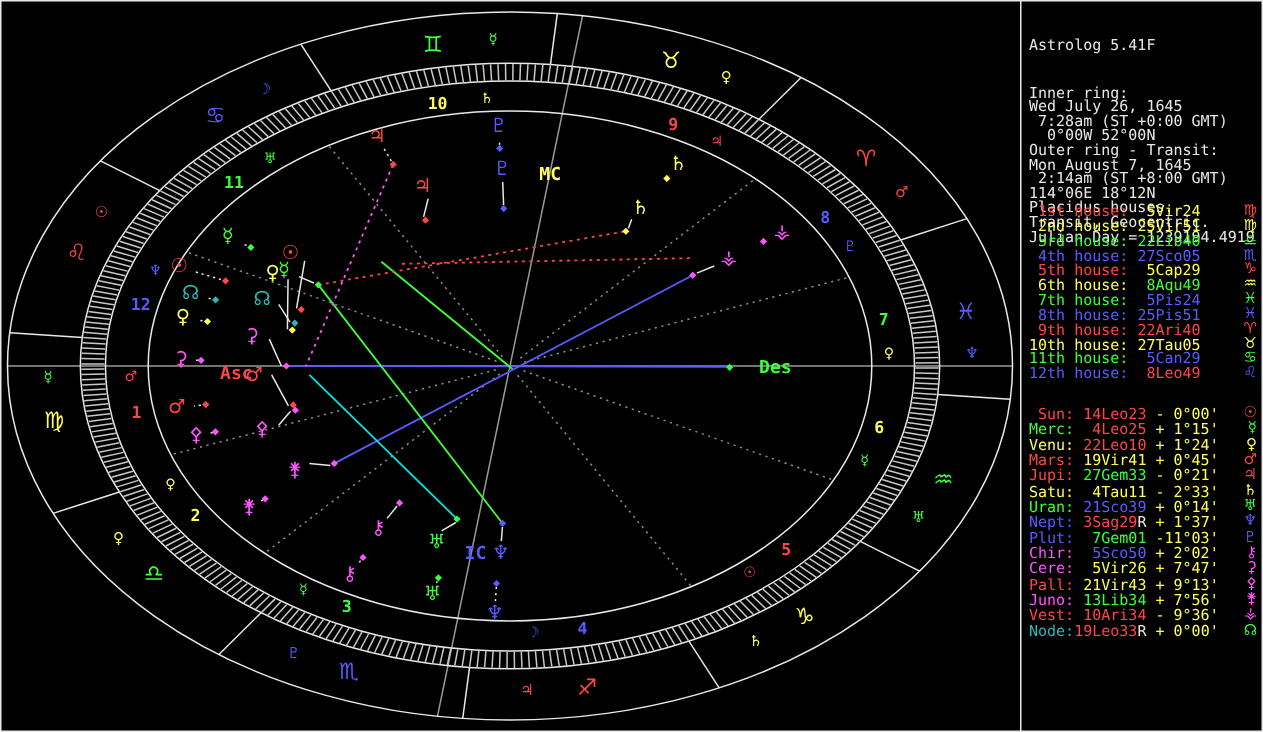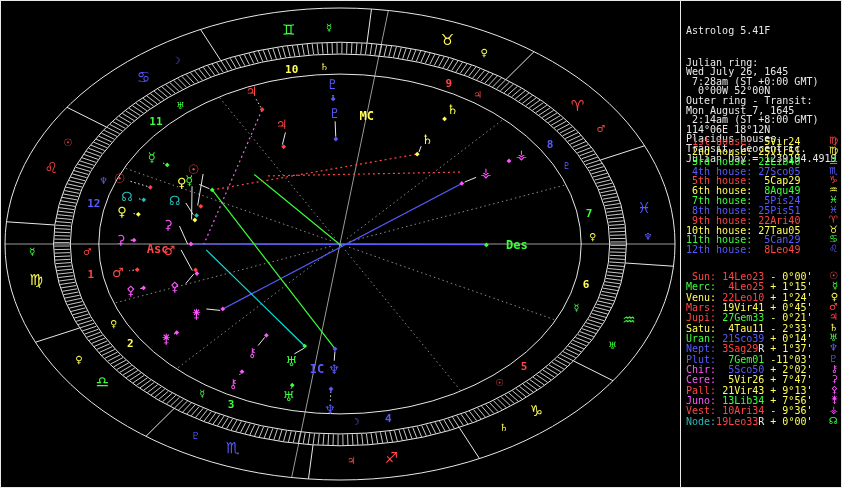--- a/index.html
+++ b/index.html
@@ -559,17 +559,17 @@
       <path d="M 483.9894257269794 244.89998505901826 L 486.38942572697937 242.49998505901826 L 488.78942572697935 244.89998505901826 L 486.38942572697937 247.29998505901827 Z" fill="#3aff3a"></path>
       <text x="157.55957303633082" y="248.9374400048368" fill="#ff4545" font-size="12" text-anchor="middle" dominant-baseline="central" class="mono" font-weight="bold">Asc</text>
       <text x="516.8775753727248" y="244.6524429811055" fill="#3aff3a" font-size="12" text-anchor="middle" dominant-baseline="central" class="mono" font-weight="bold">Des</text>
       <text x="366.8179223834876" y="116.05938772256265" fill="#ffff55" font-size="12" text-anchor="middle" dominant-baseline="central" class="mono" font-weight="bold">MC</text>
       <text x="316.95975572823994" y="368.9743665681666" fill="#5a5aff" font-size="12" text-anchor="middle" dominant-baseline="central" class="mono" font-weight="bold">IC</text>
     </svg>
   <div id="divider"></div>
   <aside>
     <div id="hdr" class="blk">
       <div>Astrolog 5.41F</div>
-    <div>Julian ring:</div><div>Wed July 26, 1645</div><div> 7:28am (ST +0:00 GMT)</div><div>  0°00W 52°00N</div><div>Outer ring - Transit:</div><div>Mon August 7, 1645</div><div> 2:14am (ST +8:00 GMT)</div><div>114°06E 18°12N</div><div>Placidus houses.</div><div>Transit, Geocentric.</div><div>Julian Day = 1239194.4919</div></div>
+    <div>Inner ring:</div><div>Wed July 26, 1645</div><div> 7:28am (ST +0:00 GMT)</div><div>  0°00W 52°00N</div><div>Outer ring - Transit:</div><div>Mon August 7, 1645</div><div> 2:14am (ST +8:00 GMT)</div><div>114°06E 18°12N</div><div>Placidus houses.</div><div>Transit, Geocentric.</div><div>Julian Day = 1239194.4919</div></div>
     <div id="houses" class="blk"><div><span style="color: rgb(255, 69, 69);"> 1st house:</span><span style="color: rgb(255, 255, 85);">  5Vir24</span><span class="g" style="color: rgb(255, 69, 69);">♍</span></div><div><span style="color: rgb(255, 255, 85);"> 2nd house:</span><span style="color: rgb(255, 255, 85);"> 25Vir51</span><span class="g" style="color: rgb(255, 255, 85);">♍</span></div><div><span style="color: rgb(58, 255, 58);"> 3rd house:</span><span style="color: rgb(58, 255, 58);"> 22Lib40</span><span class="g" style="color: rgb(58, 255, 58);">♎</span></div><div><span style="color: rgb(90, 90, 255);"> 4th house:</span><span style="color: rgb(90, 90, 255);"> 27Sco05</span><span class="g" style="color: rgb(90, 90, 255);">♏</span></div><div><span style="color: rgb(255, 69, 69);"> 5th house:</span><span style="color: rgb(255, 255, 85);">  5Cap29</span><span class="g" style="color: rgb(255, 69, 69);">♑</span></div><div><span style="color: rgb(255, 255, 85);"> 6th house:</span><span style="color: rgb(58, 255, 58);">  8Aqu49</span><span class="g" style="color: rgb(255, 255, 85);">♒</span></div><div><span style="color: rgb(58, 255, 58);"> 7th house:</span><span style="color: rgb(90, 90, 255);">  5Pis24</span><span class="g" style="color: rgb(58, 255, 58);">♓</span></div><div><span style="color: rgb(90, 90, 255);"> 8th house:</span><span style="color: rgb(90, 90, 255);"> 25Pis51</span><span class="g" style="color: rgb(90, 90, 255);">♓</span></div><div><span style="color: rgb(255, 69, 69);"> 9th house:</span><span style="color: rgb(255, 69, 69);"> 22Ari40</span><span class="g" style="color: rgb(255, 69, 69);">♈</span></div><div><span style="color: rgb(255, 255, 85);">10th house:</span><span style="color: rgb(255, 255, 85);"> 27Tau05</span><span class="g" style="color: rgb(255, 255, 85);">♉</span></div><div><span style="color: rgb(58, 255, 58);">11th house:</span><span style="color: rgb(90, 90, 255);">  5Can29</span><span class="g" style="color: rgb(58, 255, 58);">♋</span></div><div><span style="color: rgb(90, 90, 255);">12th house:</span><span style="color: rgb(255, 69, 69);">  8Leo49</span><span class="g" style="color: rgb(90, 90, 255);">♌</span></div></div>
     <div id="planets" class="blk"><div><span style="color: rgb(255, 69, 69);"> Sun:</span><span style="color: rgb(255, 69, 69);"> 14Leo23</span><span style="color: rgb(255, 255, 85);"> - 0°00'</span><span class="g" style="color: rgb(255, 69, 69);">☉</span></div><div><span style="color: rgb(58, 255, 58);">Merc:</span><span style="color: rgb(255, 69, 69);">  4Leo25</span><span style="color: rgb(255, 255, 85);"> + 1°15'</span><span class="g" style="color: rgb(58, 255, 58);">☿</span></div><div><span style="color: rgb(255, 255, 85);">Venu:</span><span style="color: rgb(255, 69, 69);"> 22Leo10</span><span style="color: rgb(255, 255, 85);"> + 1°24'</span><span class="g" style="color: rgb(255, 255, 85);">♀</span></div><div><span style="color: rgb(255, 69, 69);">Mars:</span><span style="color: rgb(255, 255, 85);"> 19Vir41</span><span style="color: rgb(255, 255, 85);"> + 0°45'</span><span class="g" style="color: rgb(255, 69, 69);">♂</span></div><div><span style="color: rgb(255, 69, 69);">Jupi:</span><span style="color: rgb(58, 255, 58);"> 27Gem33</span><span style="color: rgb(255, 255, 85);"> - 0°21'</span><span class="g" style="color: rgb(255, 69, 69);">♃</span></div><div><span style="color: rgb(255, 255, 85);">Satu:</span><span style="color: rgb(255, 255, 85);">  4Tau11</span><span style="color: rgb(255, 255, 85);"> - 2°33'</span><span class="g" style="color: rgb(255, 255, 85);">♄</span></div><div><span style="color: rgb(58, 255, 58);">Uran:</span><span style="color: rgb(90, 90, 255);"> 21Sco39</span><span style="color: rgb(255, 255, 85);"> + 0°14'</span><span class="g" style="color: rgb(58, 255, 58);">♅</span></div><div><span style="color: rgb(90, 90, 255);">Nept:</span><span style="color: rgb(255, 69, 69);"> 3Sag29</span><span style="color: rgb(232, 232, 232);">R</span><span style="color: rgb(255, 255, 85);"> + 1°37'</span><span class="g" style="color: rgb(90, 90, 255);">♆</span></div><div><span style="color: rgb(90, 90, 255);">Plut:</span><span style="color: rgb(58, 255, 58);">  7Gem01</span><span style="color: rgb(255, 255, 85);"> -11°03'</span><span class="g" style="color: rgb(90, 90, 255);">♇</span></div><div><span style="color: rgb(255, 85, 255);">Chir:</span><span style="color: rgb(90, 90, 255);">  5Sco50</span><span style="color: rgb(255, 255, 85);"> + 2°02'</span><span class="g" style="color: rgb(255, 85, 255);">⚷</span></div><div><span style="color: rgb(255, 85, 255);">Cere:</span><span style="color: rgb(255, 255, 85);">  5Vir26</span><span style="color: rgb(255, 255, 85);"> + 7°47'</span><span class="g" style="color: rgb(255, 85, 255);">⚳</span></div><div><span style="color: rgb(255, 69, 69);">Pall:</span><span style="color: rgb(255, 255, 85);"> 21Vir43</span><span style="color: rgb(255, 255, 85);"> + 9°13'</span><span class="g" style="color: rgb(255, 85, 255);">⚴</span></div><div><span style="color: rgb(255, 85, 255);">Juno:</span><span style="color: rgb(58, 255, 58);"> 13Lib34</span><span style="color: rgb(255, 255, 85);"> + 7°56'</span><span class="g" style="color: rgb(255, 85, 255);">⚵</span></div><div><span style="color: rgb(255, 69, 69);">Vest:</span><span style="color: rgb(255, 69, 69);"> 10Ari34</span><span style="color: rgb(255, 255, 85);"> - 9°36'</span><span class="g" style="color: rgb(255, 85, 255);">⚶</span></div><div><span style="color: rgb(42, 184, 184);">Node:</span><span style="color: rgb(255, 69, 69);">19Leo33</span><span style="color: rgb(232, 232, 232);">R</span><span style="color: rgb(255, 255, 85);"> + 0°00'</span><span class="g" style="color: rgb(58, 255, 58);">☊</span></div></div>
   </aside>
 </div>
 
 </body></html>

